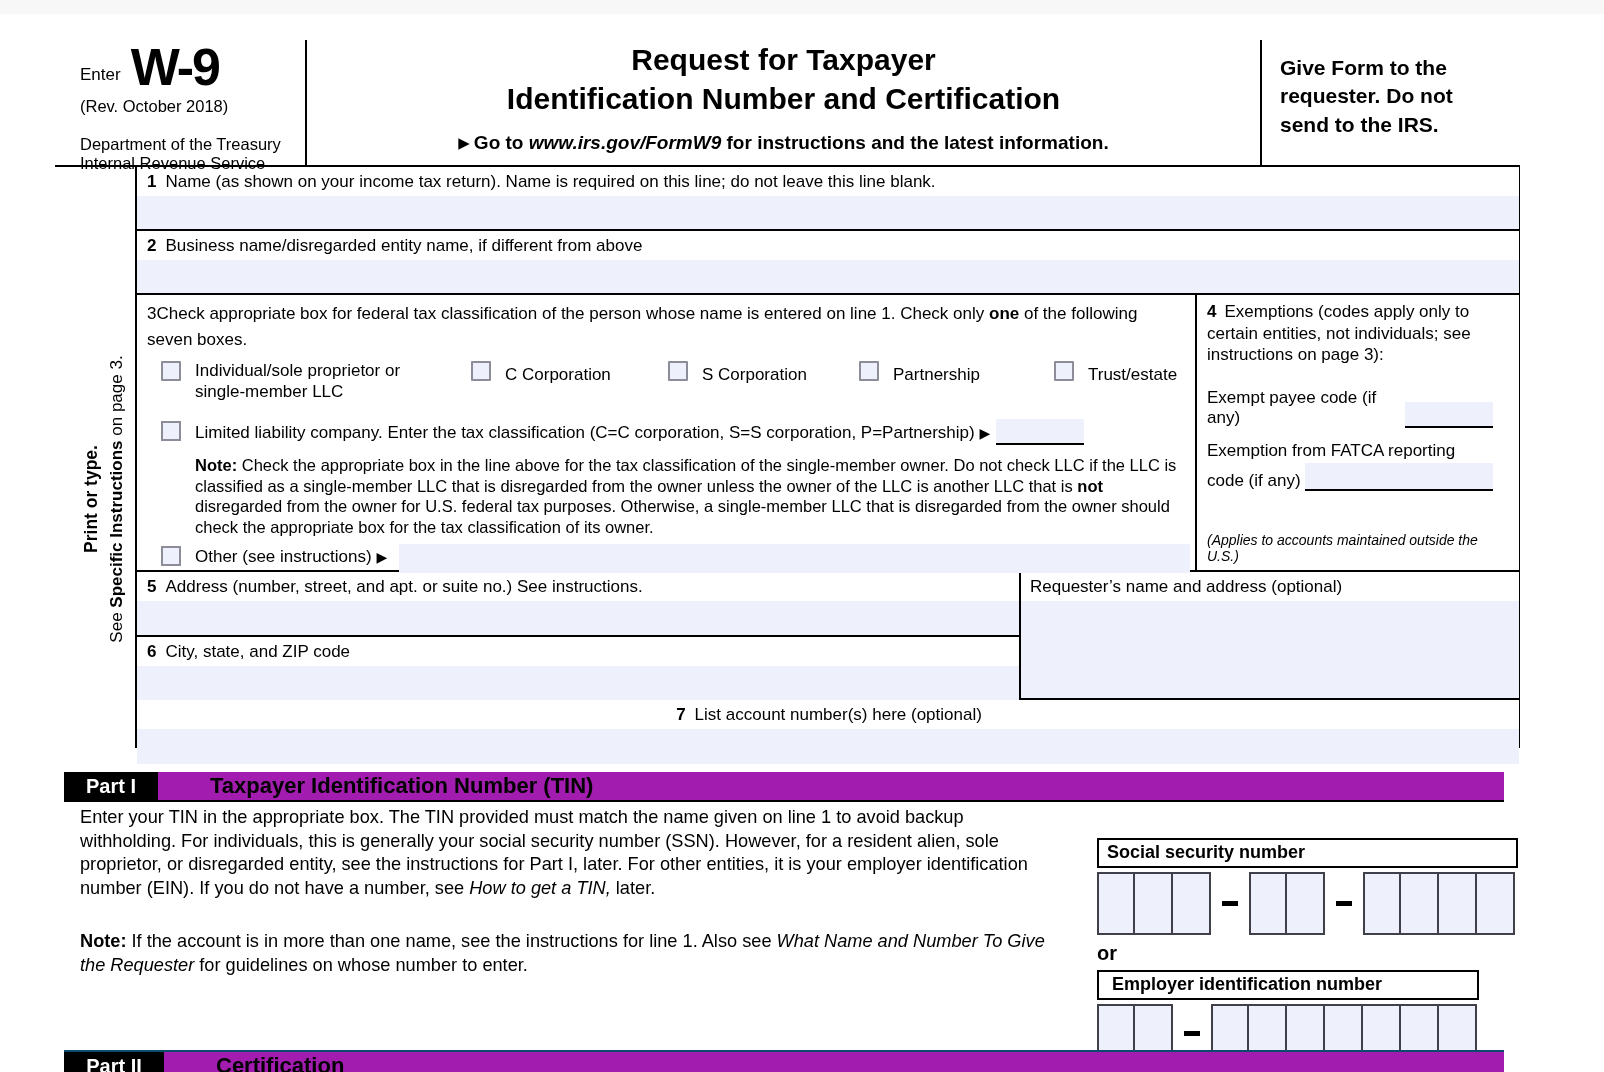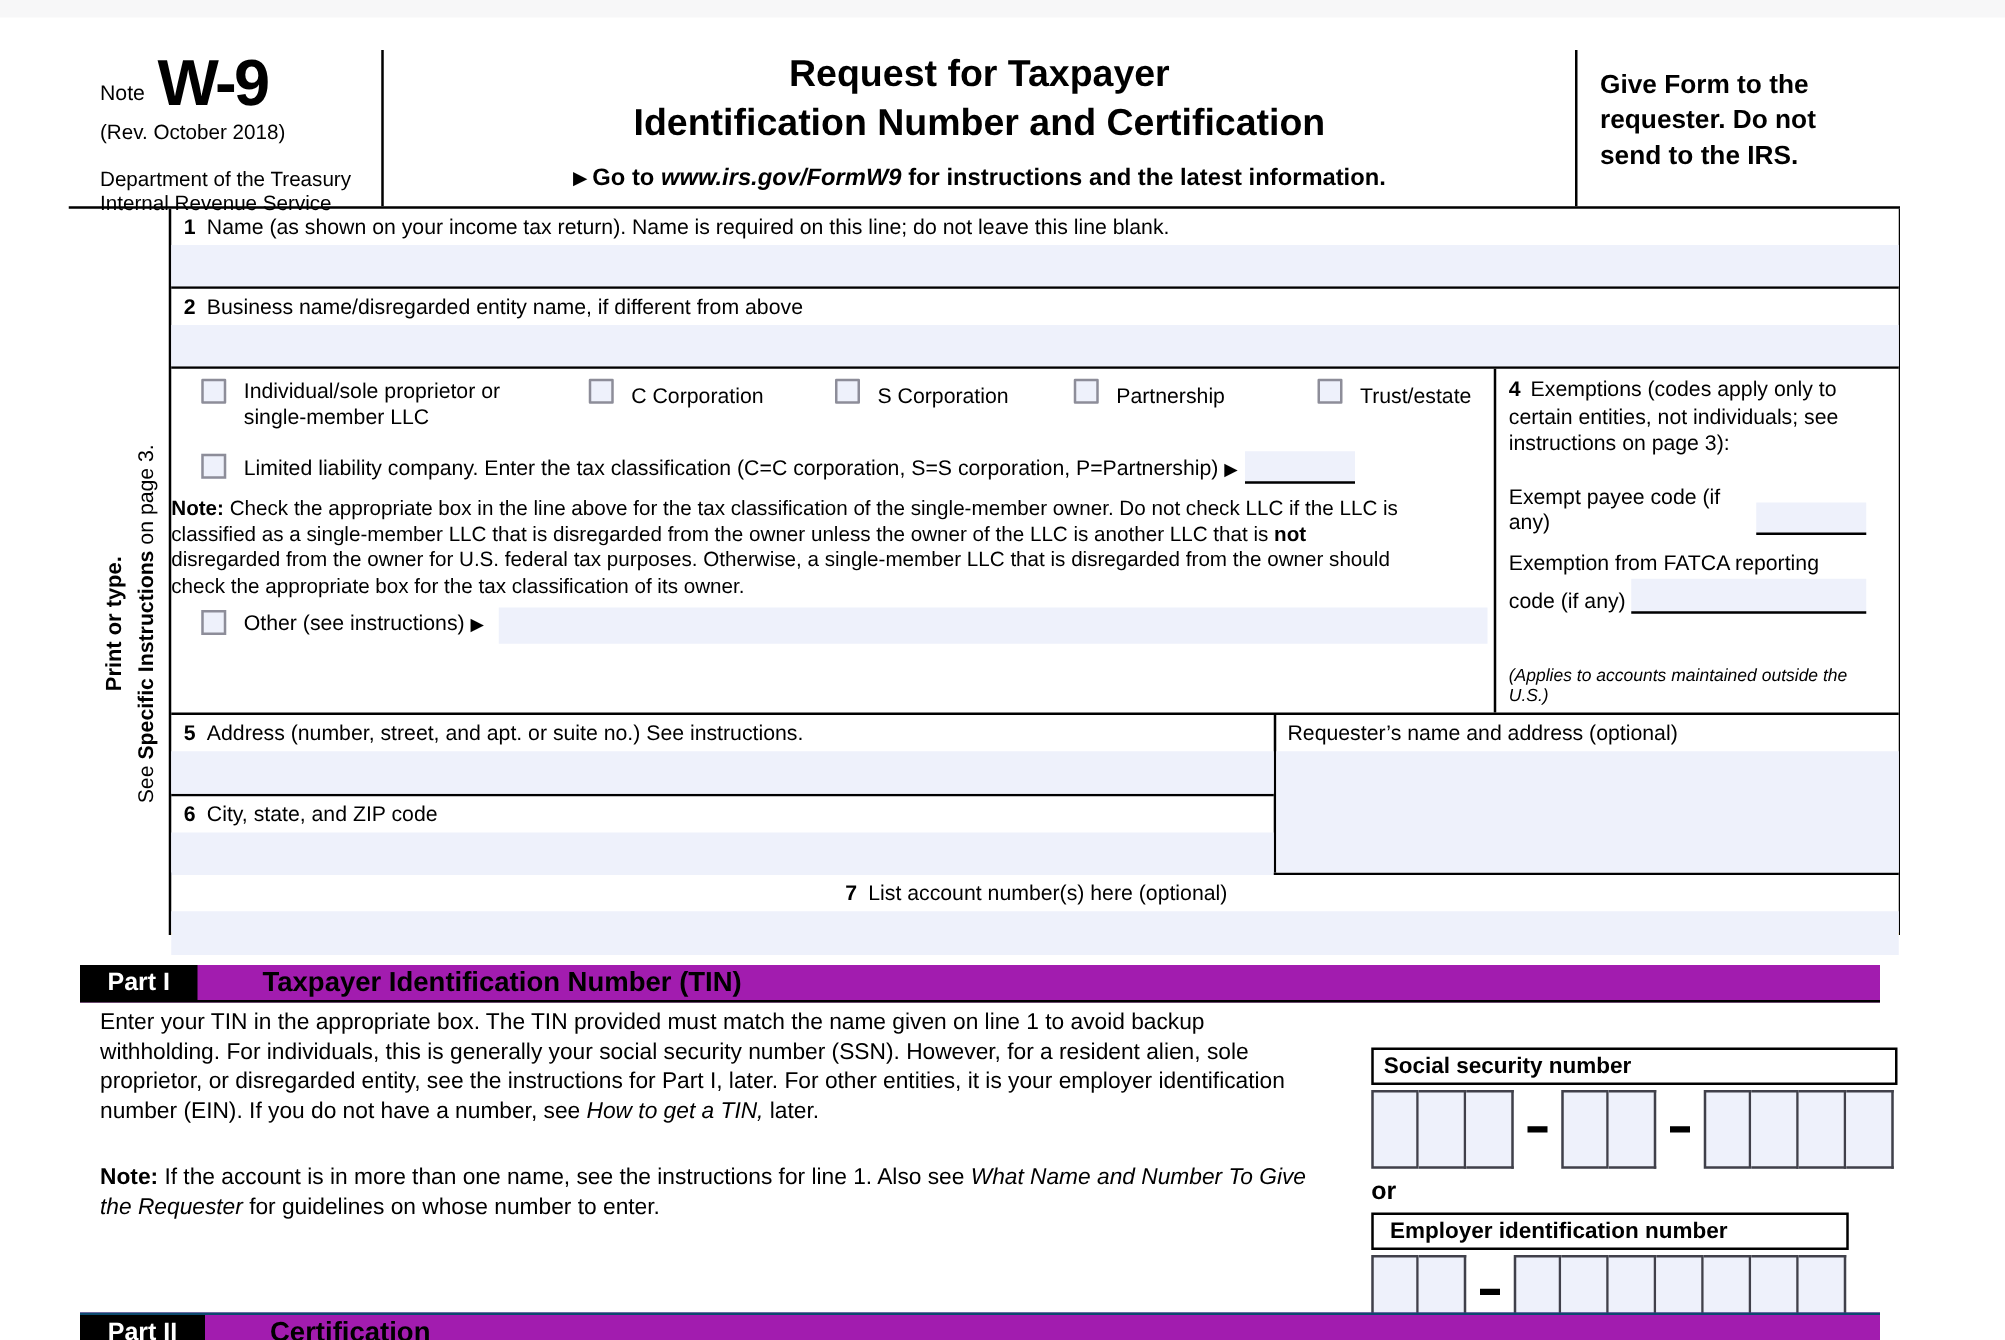--- a/index.html
+++ b/index.html
@@ -52,21 +52,21 @@
   .r34-left { width:1060px; border-right:2px solid #000; position:relative; }
   .lbl3 { font-size:17px; padding:6px 8px 0 10px; width:1045px; line-height:1.55; height:58px; white-space:normal; }
   .cbrow { position:relative; height:66px; }
   .cb { position:absolute; width:20px; height:20px; background:#eef1fb; border:2px solid #8d8d99; border-radius:1px; }
   .cblab { position:absolute; font-size:17px; line-height:1.25; }
   .llcrow { display:flex; align-items:flex-start; position:relative; height:36px; padding-left:24px; }
   .llcrow .cb2 { width:20px; height:20px; background:#eef1fb; border:2px solid #8d8d99; margin-top:2px; }
   .llcrow .t { font-size:17px; margin-left:14px; margin-top:4px; }
   .llc-field { width:88px; height:26px; background:#eef1fb; border-bottom:2px solid #000; margin-left:6px; }
   .arr { font-size:14px; }
-  .note3 { width:982px; font-size:16.5px; line-height:20.5px; }
+  .note3 { margin-left:58px; width:982px; font-size:16.5px; line-height:20.5px; }
   .otherrow { display:flex; align-items:flex-start; padding-left:24px; margin-top:7px; }
   .otherrow .cb2 { width:20px; height:20px; background:#eef1fb; border:2px solid #8d8d99; margin-top:2px; flex:none; }
   .otherrow .t { font-size:17px; margin-left:14px; margin-top:3px; white-space:nowrap; }
   .other-field { flex:1; height:29px; background:#eef1fb; margin-left:12px; margin-right:5px; }
 
   .r34-right { flex:1; padding:6px 8px 6px 10px; display:flex; flex-direction:column; }
   .lbl4 { font-size:17px; line-height:1.27; }
   .lbl4 .num { font-weight:bold; margin-right:8px; }
   .exrow { display:flex; align-items:flex-end; margin-top:22px; font-size:17px; }
   .ex-field { width:92px; height:26px; background:#eef1fb; border-bottom:2px solid #000; margin-left:auto; margin-right:18px; }
@@ -115,21 +115,21 @@
 </style>
 </head>
 <body>
 
 <div class="page">
   <div class="top-strip"></div>
 
   <div class="hdr">
     <div class="h-left">
       <div class="h-formline">
-        <span class="h-form">Note</span>
+        <span class="h-form">Enter</span>
         <span class="h-w9">W-9</span>
       </div>
       <div class="h-rev">(Rev. October 2018)</div>
       <div class="h-dept">
         <div>Department of the Treasury</div>
         <div>Internal Revenue Service</div>
       </div>
     </div>
     <div class="h-vdiv"></div>
     <div class="h-center">
@@ -162,20 +162,21 @@
       <div class="field"></div>
     </div>
 
     <div class="row2">
       <div class="lbl"><span class="num">2</span><span>Business name/disregarded entity name, if different from above</span></div>
       <div class="field"></div>
     </div>
 
     <div class="row34">
       <div class="r34-left">
+        <div class="lbl3"><span class="num">3</span><span>Check appropriate box for federal tax classification of the person whose name is entered on line 1. Check only </span><span class="bd">one</span><span> of the following seven boxes.</span></div>
 
         <div class="cbrow">
           <div class="cb" style="left:24px; top:8px;"></div>
           <div class="cblab" style="left:58px; top:7px; width:250px;">Individual/sole proprietor or single-member LLC</div>
           <div class="cb" style="left:334px; top:8px;"></div>
           <div class="cblab" style="left:368px; top:11px;">C Corporation</div>
           <div class="cb" style="left:531px; top:8px;"></div>
           <div class="cblab" style="left:565px; top:11px;">S Corporation</div>
           <div class="cb" style="left:722px; top:8px;"></div>
           <div class="cblab" style="left:756px; top:11px;">Partnership</div>

